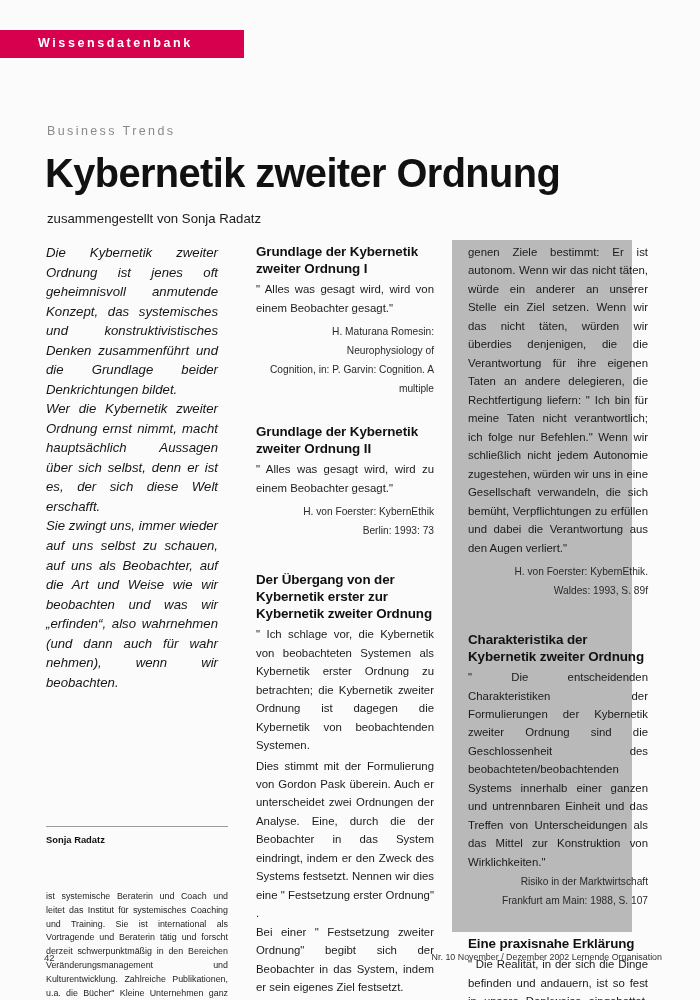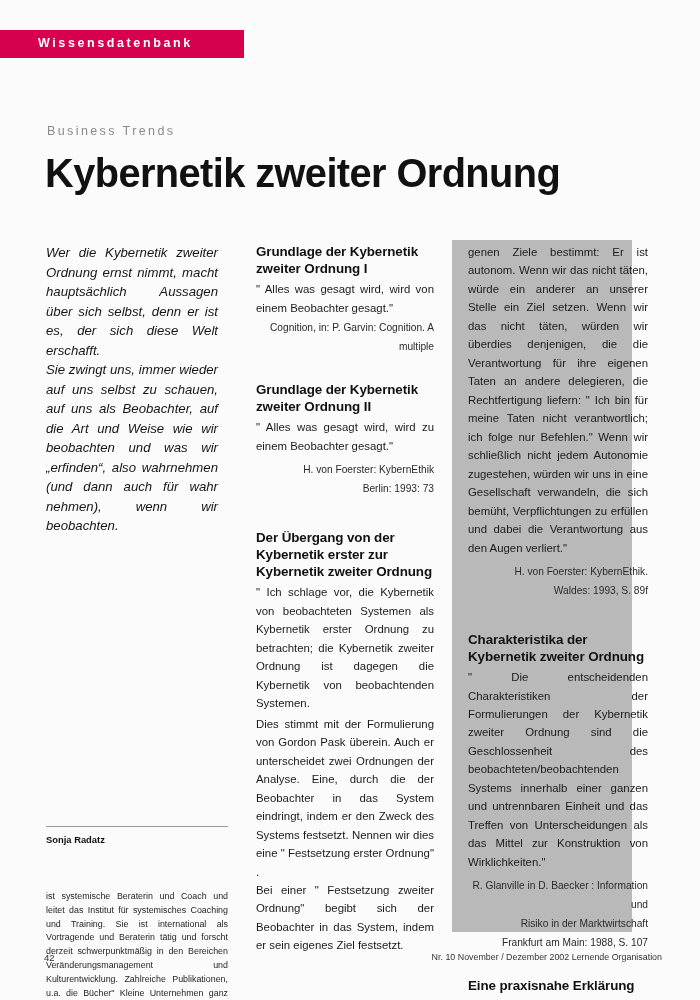--- a/index.html
+++ b/index.html
@@ -172,31 +172,34 @@
 </head>
 <body>
 
 <div class="page">
 
   <div class="banner"></div>
   <div class="banner-label">Wissensdatenbank</div>
 
   <div class="kicker">Business Trends</div>
   <div class="headline">Kybernetik zweiter Ordnung</div>
+  <div class="byline">zusammengestellt von Sonja Radatz</div>
 
   <div class="vrule col3"></div>
 
   <div class="col col1 lead">
+    <p>Die Kybernetik zweiter Ordnung ist jenes oft geheimnisvoll anmutende Konzept, das systemisches und konstruktivistisches Denken zusammenführt und die Grundlage beider Denkrichtungen bildet.</p>
     <p>Wer die Kybernetik zweiter Ordnung ernst nimmt, macht hauptsächlich Aussagen über sich selbst, denn er ist es, der sich diese Welt erschafft.</p>
     <p>Sie zwingt uns, immer wieder auf uns selbst zu schauen, auf uns als Beobachter, auf die Art und Weise wie wir beobachten und was wir „erfinden“, also wahrnehmen (und dann auch für wahr nehmen), wenn wir beobachten.</p>
   </div>
 
   <div class="col col2">
     <h2>Grundlage der Kybernetik zweiter Ordnung I</h2>
     <p class="quote">" Alles was gesagt wird, wird von einem Beobachter gesagt."</p>
+    <p class="cite">H. Maturana Romesin: Neurophysiology of</p>
     <p class="cite" style="margin-top:0 !important">Cognition, in: P. Garvin: Cognition. A multiple</p>
 
     <div class="gap-l"></div>
 
     <h2>Grundlage der Kybernetik zweiter Ordnung II</h2>
     <p class="quote">" Alles was gesagt wird, wird zu einem Beobachter gesagt."</p>
     <p class="cite">H. von Foerster: KybernEthik</p>
     <p class="cite" style="margin-top:0 !important">Berlin: 1993: 73</p>
 
     <div class="gap-xl"></div>
@@ -210,21 +213,20 @@
 
   <div class="col col3">
     <p>genen Ziele bestimmt: Er ist autonom. Wenn wir das nicht täten, würde ein anderer an unserer Stelle ein Ziel setzen. Wenn wir das nicht täten, würden wir überdies denjenigen, die die Verantwortung für ihre eigenen Taten an andere delegieren, die Rechtfertigung liefern: " Ich bin für meine Taten nicht verantwortlich; ich folge nur Befehlen." Wenn wir schließlich nicht jedem Autonomie zugestehen, würden wir uns in eine Gesellschaft verwandeln, die sich bemüht, Verpflichtungen zu erfüllen und dabei die Verantwortung aus den Augen verliert."</p>
     <p class="cite">H. von Foerster: KybernEthik.</p>
     <p class="cite" style="margin-top:0 !important">Waldes: 1993, S. 89f</p>
 
     <div class="gap-xl"></div>
 
     <h2>Charakteristika der Kybernetik zweiter Ordnung</h2>
     <p class="quote">" Die entscheidenden Charakteristiken der Formulierungen der Kybernetik zweiter Ordnung sind die Geschlossenheit des beobachteten/beobachtenden Systems innerhalb einer ganzen und untrennbaren Einheit und das Treffen von Unterscheidungen als das Mittel zur Konstruktion von Wirklichkeiten."</p>
-    <p class="cite">R. Glanville in D. Baecker : Information und</p>
     <p class="cite" style="margin-top:0 !important">Risiko in der Marktwirtschaft</p>
     <p class="cite" style="margin-top:0 !important">Frankfurt am Main: 1988, S. 107</p>
 
     <div class="gap-l"></div>
 
     <h2>Eine praxisnahe Erklärung</h2>
     <p class="quote">" Die Realität, in der sich die Dinge befinden und andauern, ist so fest in unsere Denkweise eingebettet, dass sie absolut unentbehrlich erscheint. Berkeley stellte sich die Frage, ob ein in der Tiefe des Waldes umstürzender Baum ein Geräusch verursache. Er provozierte damit allge-</p>
   </div>
 
   <div class="bio">

